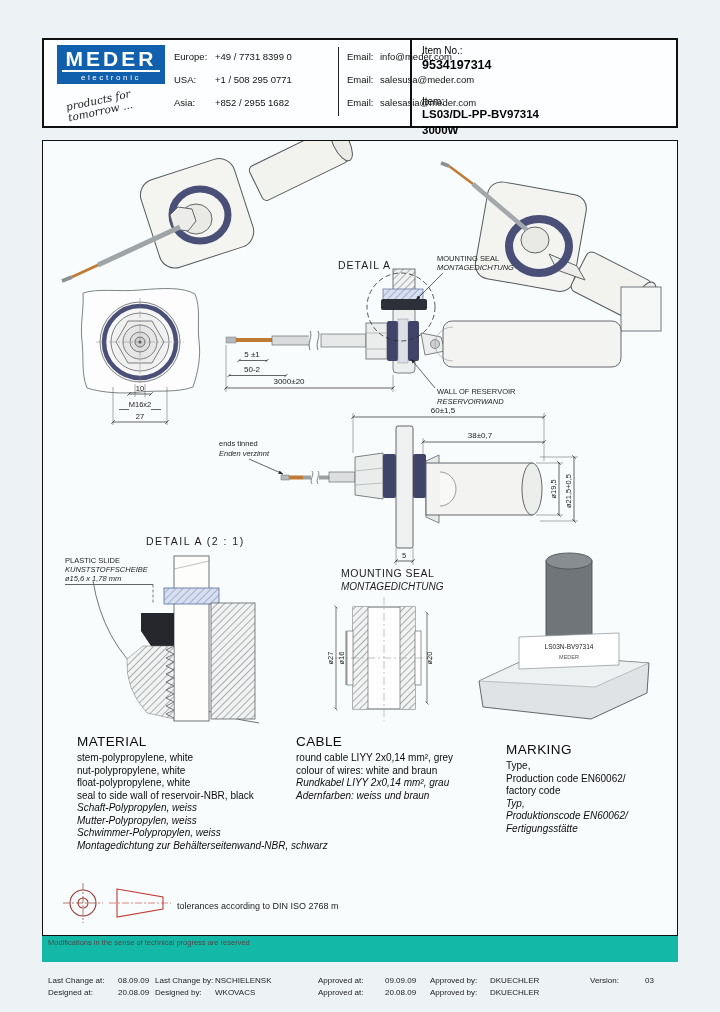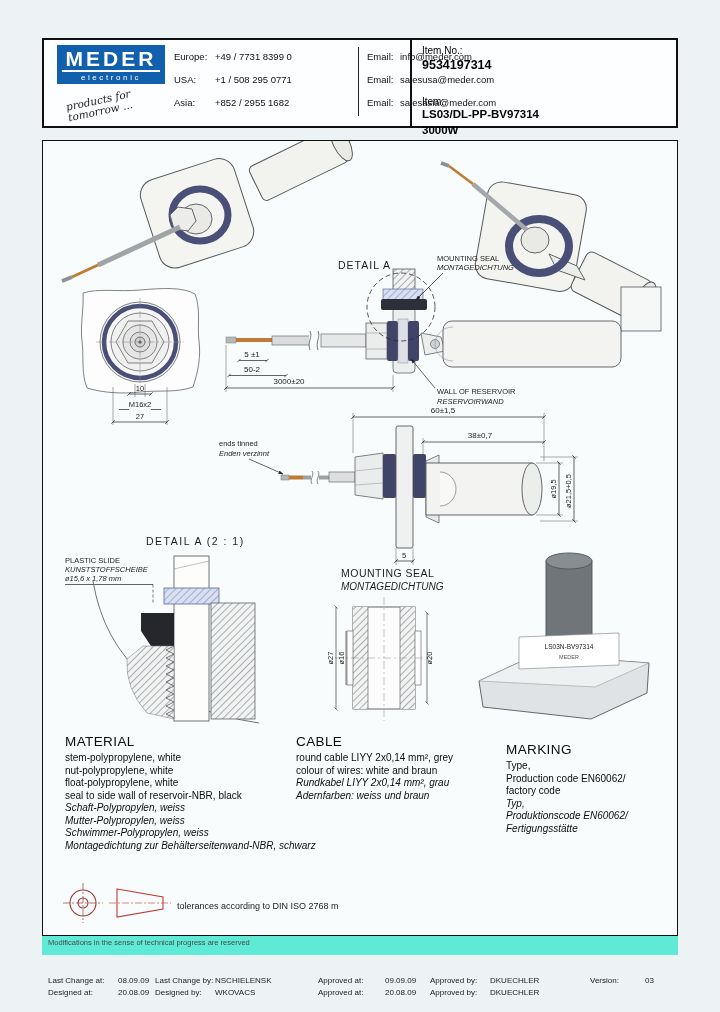--- a/index.html
+++ b/index.html
@@ -11,21 +11,21 @@
     border:2px solid #101010;box-sizing:border-box;}
   .logo{position:absolute;left:13px;top:5px;width:108px;background:#1160ae;color:#fff;text-align:center;padding:3px 0 2px;}
   .logo-meder{font-size:21px;font-weight:bold;letter-spacing:3px;line-height:21px;}
   .logo-sub{font-size:8px;letter-spacing:2.6px;border-top:2px solid #fff;margin:1px 5px 0;padding-top:1px;}
   .tagline{position:absolute;left:22px;top:50px;width:112px;font-family:"DejaVu Serif",serif;font-style:italic;
     font-size:10.5px;line-height:11px;transform:rotate(-12deg);color:#1a1a1a;}
   .contacts{position:absolute;left:130px;top:7px;display:flex;font-size:9.5px;color:#111;}
   .c-row{height:23px;line-height:20px;display:flex;white-space:nowrap;}
   .phones{width:164px;}
   .region{width:41px;}
-  .emails{border-left:1px solid #222;padding-left:8px;margin-left:20px;}
+  .emails{border-left:1px solid #222;padding-left:8px;}
   .elabel{width:33px;}
   .item-box{position:absolute;left:366px;top:0;bottom:0;width:268px;border-left:2px solid #101010;
     padding:5px 0 0 10px;box-sizing:border-box;color:#000;}
   .i-label{font-size:10px;}
   .i-no{font-size:12.5px;font-weight:bold;margin:2px 0 24px;}
   .i-name{font-size:11.5px;font-weight:bold;margin:1px 0 4px;}
   .i-power{font-size:11.5px;font-weight:bold;}
 
   
   .frame{position:absolute;left:42px;top:140px;width:636px;height:796px;border:1.5px solid #101010;
@@ -38,21 +38,21 @@
   .s10{font-size:10.5px;}
   .it{font-style:italic;}
   .mid{text-anchor:middle;}
 
   .txtblock{position:absolute;color:#0c0c0c;}
   .txtblock h3{margin:0 0 3px;font-size:13.5px;font-weight:500;letter-spacing:.4px;}
   .txtblock .ln{font-size:10px;line-height:12.5px;white-space:nowrap;}
   .de{font-style:italic;}
 
   
-  .notice{position:absolute;left:42px;top:936px;width:636px;height:19px;background:#5eead4;color:#4a4a4a;
+  .notice{position:absolute;left:42px;top:936px;width:636px;height:26px;background:#14b8a6;color:#4a4a4a;
     font-size:7.5px;line-height:13px;padding-left:6px;box-sizing:border-box;}
   .ftr{position:absolute;left:40px;top:954px;width:640px;height:44px;font-size:8px;color:#222;}
   .ftr span{position:absolute;white-space:nowrap;}
   .r1{top:6px;margin-top:28px;} .r2{top:22px;}
 </style>
 </head>
 <body>
 
 <div class="sheet">
 
@@ -335,21 +335,21 @@
         <circle cx="40" cy="762" r="13" fill="none" stroke="#9a3a31" stroke-width="1.1"></circle>
         <circle cx="40" cy="762" r="5" fill="none" stroke="#9a3a31" stroke-width="1.1"></circle>
         <line x1="20" y1="762" x2="60" y2="762" stroke="#9a3a31" stroke-width=".7" stroke-dasharray="7,2,2,2"></line>
         <line x1="40" y1="742" x2="40" y2="782" stroke="#9a3a31" stroke-width=".7" stroke-dasharray="7,2,2,2"></line>
         <polygon points="74,748 120,756 120,768 74,776" fill="none" stroke="#c23b33" stroke-width="1.1"></polygon>
         <line x1="66" y1="762" x2="128" y2="762" stroke="#c23b33" stroke-width=".6" stroke-dasharray="7,2,2,2"></line>
       </g>
       <text x="134" y="768" class="st s9">tolerances according to DIN ISO 2768 m</text>
     </svg>
 
-    <div class="txtblock" style="left:22px;top:593px;width:230px">
+    <div class="txtblock" style="left:34px;top:593px;width:230px">
       <h3>MATERIAL</h3>
       <div class="ln">stem-polypropylene, white</div>
       <div class="ln">nut-polypropylene, white</div>
       <div class="ln">float-polypropylene, white</div>
       <div class="ln">seal to side wall of reservoir-NBR, black</div>
       <div class="ln de">Schaft-Polypropylen, weiss</div>
       <div class="ln de">Mutter-Polypropylen, weiss</div>
       <div class="ln de">Schwimmer-Polypropylen, weiss</div>
       <div class="ln de">Montagedichtung zur Behälterseitenwand-NBR, schwarz</div>
     </div>

